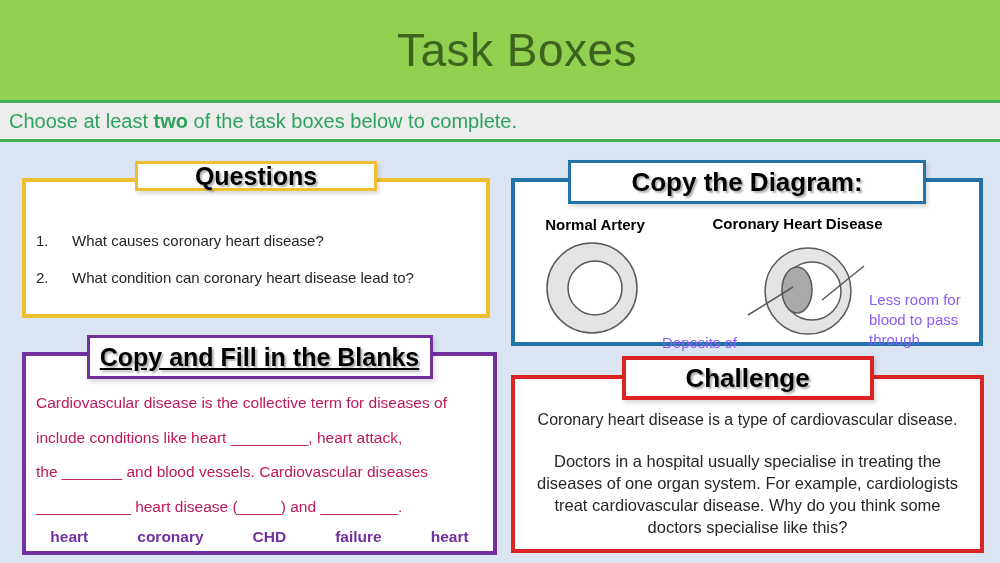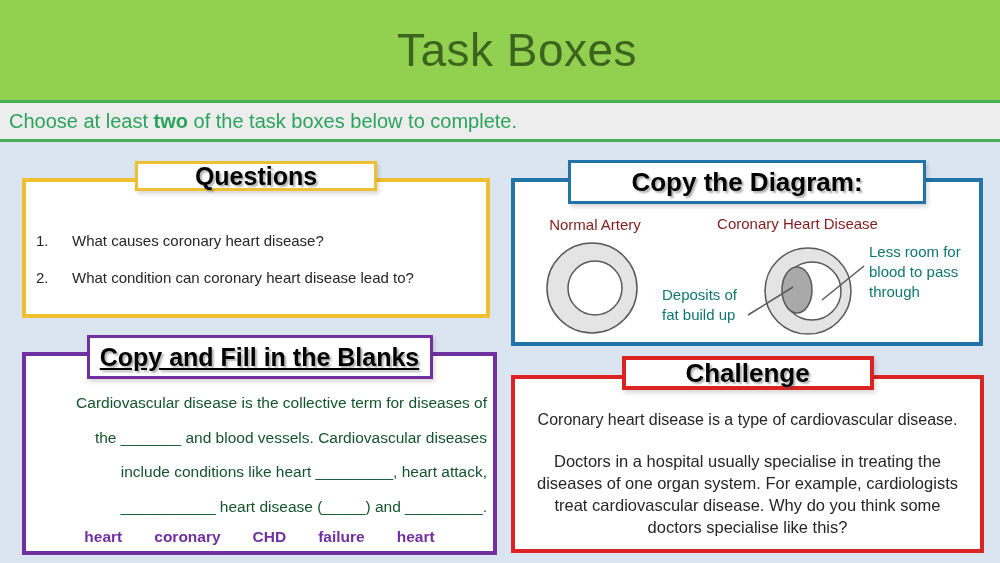--- a/index.html
+++ b/index.html
@@ -50,37 +50,37 @@
   .q-row { display:flex; margin-top:20px; font-size:15px; color:#262626; }
   .q-num { width:36px; text-align:left; padding-left:10px; flex:none; }
   .q-text { flex:1; }
 
   
   .diagram-box { left:511px; top:178px; width:472px; height:168px; border:4px solid #2173a8; }
   .diagram-box .title-box { top:-22px; width:358px; height:44px; border:3px solid #2173a8; }
   .diagram-box .title-box span { font-size:26px; }
   .diagram-content { position:relative; width:100%; height:100%; }
   .diagram-content svg { position:absolute; left:0; top:0; }
-  .dg-label { position:absolute; font-weight:400; font-size:15px; color:#7f1d1d; text-align:center; }
-  .dg-note  { position:absolute; font-size:15px; color:#0f766e; line-height:20px; }
+  .dg-label { position:absolute; font-weight:700; font-size:15px; color:#000000; text-align:center; }
+  .dg-note  { position:absolute; font-size:15px; color:#8b5cf6; line-height:20px;margin-top:48px; }
 
   
   .fill-box { left:22px; top:352px; width:475px; height:203px; border:4px solid #7030a0; }
   .fill-box .title-box { top:-21px; width:346px; height:44px; border:3px solid #7030a0;text-decoration:underline; }
   .fill-box .title-box span { font-size:25px; }
   .fill-lines { padding:30px 6px 0 10px; }
-  .fill-line { font-size:15.5px; line-height:34.5px; color:#14532d; white-space:nowrap;text-align:right; }
+  .fill-line { font-size:15.5px; line-height:34.5px; color:#be185d; white-space:nowrap; }
   .word-bank {
-    margin-top:4px; display:flex; justify-content:center; gap:32px;
+    margin-top:4px; display:flex; justify-content:center; gap:49px;
     font-size:15.5px; font-weight:700; color:#7030a0;
   }
 
   
   .challenge-box { left:511px; top:375px; width:473px; height:178px; border:4px solid #dd2222; }
-  .challenge-box .title-box { top:-23px; width:252px; height:34px; border:4px solid #dd2222;text-align:right; }
+  .challenge-box .title-box { top:-23px; width:252px; height:44px; border:4px solid #dd2222;text-align:right; }
   .challenge-box .title-box span { font-size:26px; }
   .challenge-body { padding:32px 12px 0; text-align:center; color:#262626; }
   .challenge-p1 { font-size:16px; white-space:nowrap; }
   .challenge-p2 { font-size:16.5px; line-height:22px; margin-top:21px; }
 </style>
 </head>
 <body>
 
 <div class="slide">
 
@@ -131,22 +131,22 @@
       <div class="dg-note" style="left:354px; top:60px; width:110px;">Less room for blood to pass through</div>
     </div>
   </section>
 
   <section class="task-box fill-box">
     <div class="title-box">
       <span>Copy and Fill in the Blanks</span>
     </div>
     <div class="fill-lines">
       <div class="fill-line">Cardiovascular disease is the collective term for diseases of</div>
+      <div class="fill-line">include conditions like heart _________, heart attack,</div>
       <div class="fill-line">the _______ and blood vessels. Cardiovascular diseases</div>
-      <div class="fill-line">include conditions like heart _________, heart attack,</div>
       <div class="fill-line">___________ heart disease (_____) and _________.</div>
     </div>
     <div class="word-bank">
       <span>heart</span>
       <span>coronary</span>
       <span>CHD</span>
       <span>failure</span>
       <span>heart</span>
     </div>
   </section>

